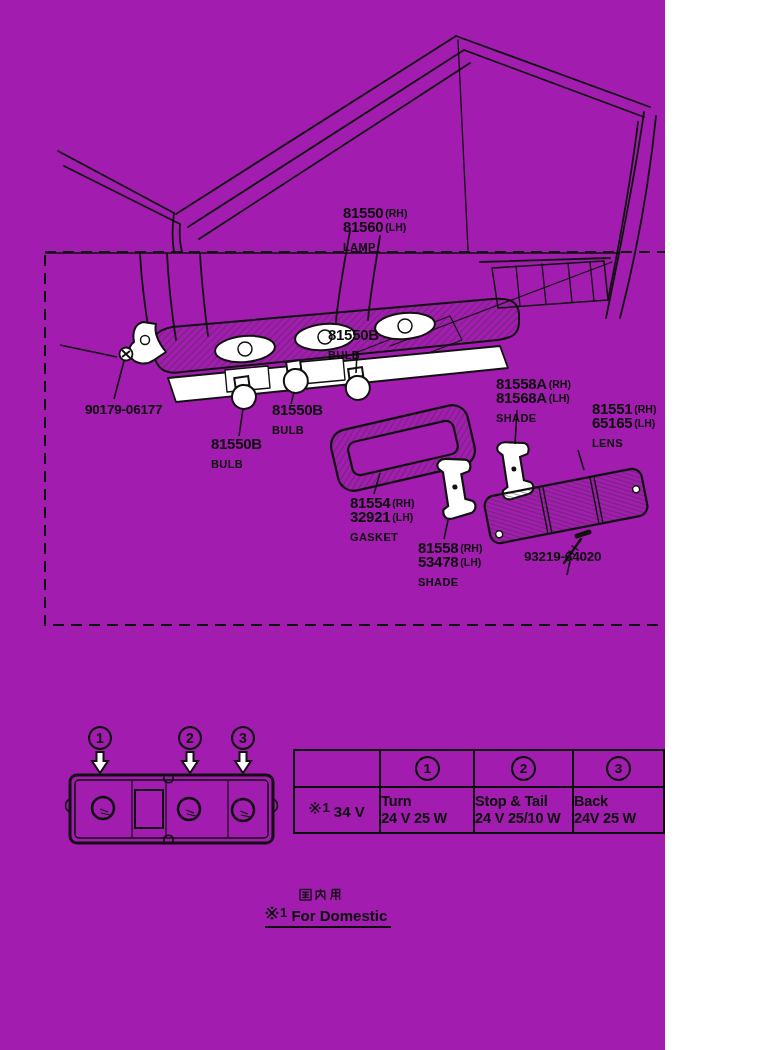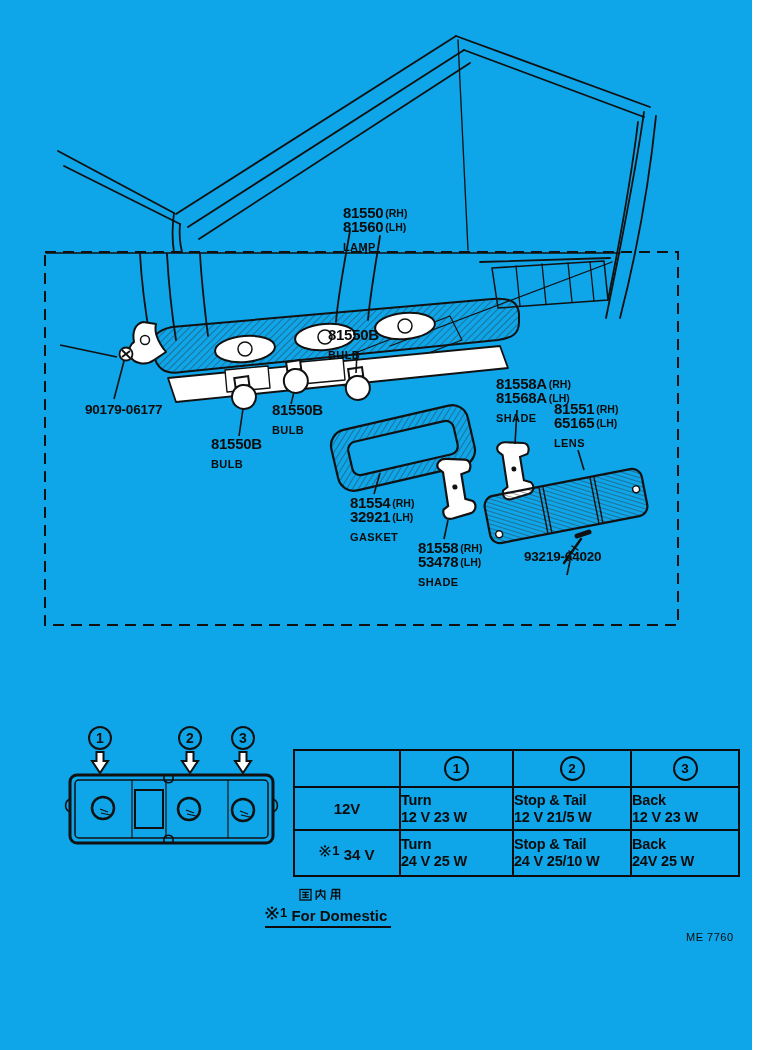--- a/index.html
+++ b/index.html
@@ -1,16 +1,16 @@
 <!DOCTYPE html>
 <html><head>
 <meta charset="utf-8">
 <style>
   html,body{margin:0;padding:0;background:#fff;}
-  .page{position:relative;width:752px;height:1050px;background:#0ea5e9;overflow:hidden;
+  .page{position:relative;width:665px;height:1050px;background:#a21caf;overflow:hidden;
         font-family:"Liberation Sans",sans-serif;color:#0c0c0c;}
   svg{display:block;}
   .exploded{position:absolute;left:0;top:0;}
   .front{position:absolute;left:62px;top:718px;}
   .part-label{position:absolute;font-weight:bold;line-height:1;white-space:nowrap;}
   .code-line{height:14px;}
   .code{font-size:15px;letter-spacing:-0.3px;}
   .code.longcode{font-size:13.5px;letter-spacing:-0.2px;}
   .side{font-size:10.5px;margin-left:2px;vertical-align:1px;}
   .pname{font-size:11px;letter-spacing:0.4px;margin-top:9px;}
@@ -186,21 +186,21 @@
   <div class="part-label" style="left:85px;top:401px">
     <div class="code-line"><span class="code longcode">90179-06177</span></div>
   </div>
 
   <div class="part-label" style="left:496px;top:376px">
     <div class="code-line"><span class="code">81558A</span><span class="side">(RH)</span></div>
     <div class="code-line"><span class="code">81568A</span><span class="side">(LH)</span></div>
     <div class="pname">SHADE</div>
   </div>
 
-  <div class="part-label" style="left:554px;top:401px">
+  <div class="part-label" style="left:592px;top:401px">
     <div class="code-line"><span class="code">81551</span><span class="side">(RH)</span></div>
     <div class="code-line"><span class="code">65165</span><span class="side">(LH)</span></div>
     <div class="pname">LENS</div>
   </div>
 
   <div class="part-label" style="left:350px;top:495px">
     <div class="code-line"><span class="code">81554</span><span class="side">(RH)</span></div>
     <div class="code-line"><span class="code">32921</span><span class="side">(LH)</span></div>
     <div class="pname">GASKET</div>
   </div>
@@ -255,35 +255,20 @@
         <col style="width:113px">
         <col style="width:118px">
         <col style="width:108px">
       </colgroup>
     <tbody>
         <tr style="height:37px">
       <td class="hdrcell"></td>
       <td class="hdrcell"><span class="circnum">1</span></td>
       <td class="hdrcell"><span class="circnum">2</span></td>
       <td class="hdrcell"><span class="circnum">3</span></td>
-    </tr>
-    <tr style="height:43px">
-      <td class="vcell"><span>12V</span></td>
-      <td class="speccell">
-        <div class="cl1">Turn</div>
-            <div class="cl2">12 V 23 W</div>
-          </td>
-      <td class="speccell">
-        <div class="cl1">Stop &amp; Tail</div>
-            <div class="cl2">12 V 21/5 W</div>
-          </td>
-      <td class="speccell">
-        <div class="cl1">Back</div>
-            <div class="cl2">12 V 23 W</div>
-          </td>
     </tr>
     <tr style="height:46px">
       <td class="vcell">
         <span class="refmark">
               <svg width="12" height="12" viewBox="0 0 13 13">
                 <g stroke="#0c0c0c" stroke-width="1.6" stroke-linecap="round">
                   <line x1="2.5" y1="2.5" x2="10.5" y2="10.5"></line>
                   <line x1="10.5" y1="2.5" x2="2.5" y2="10.5"></line>
                 </g>
                 <g fill="#0c0c0c">

